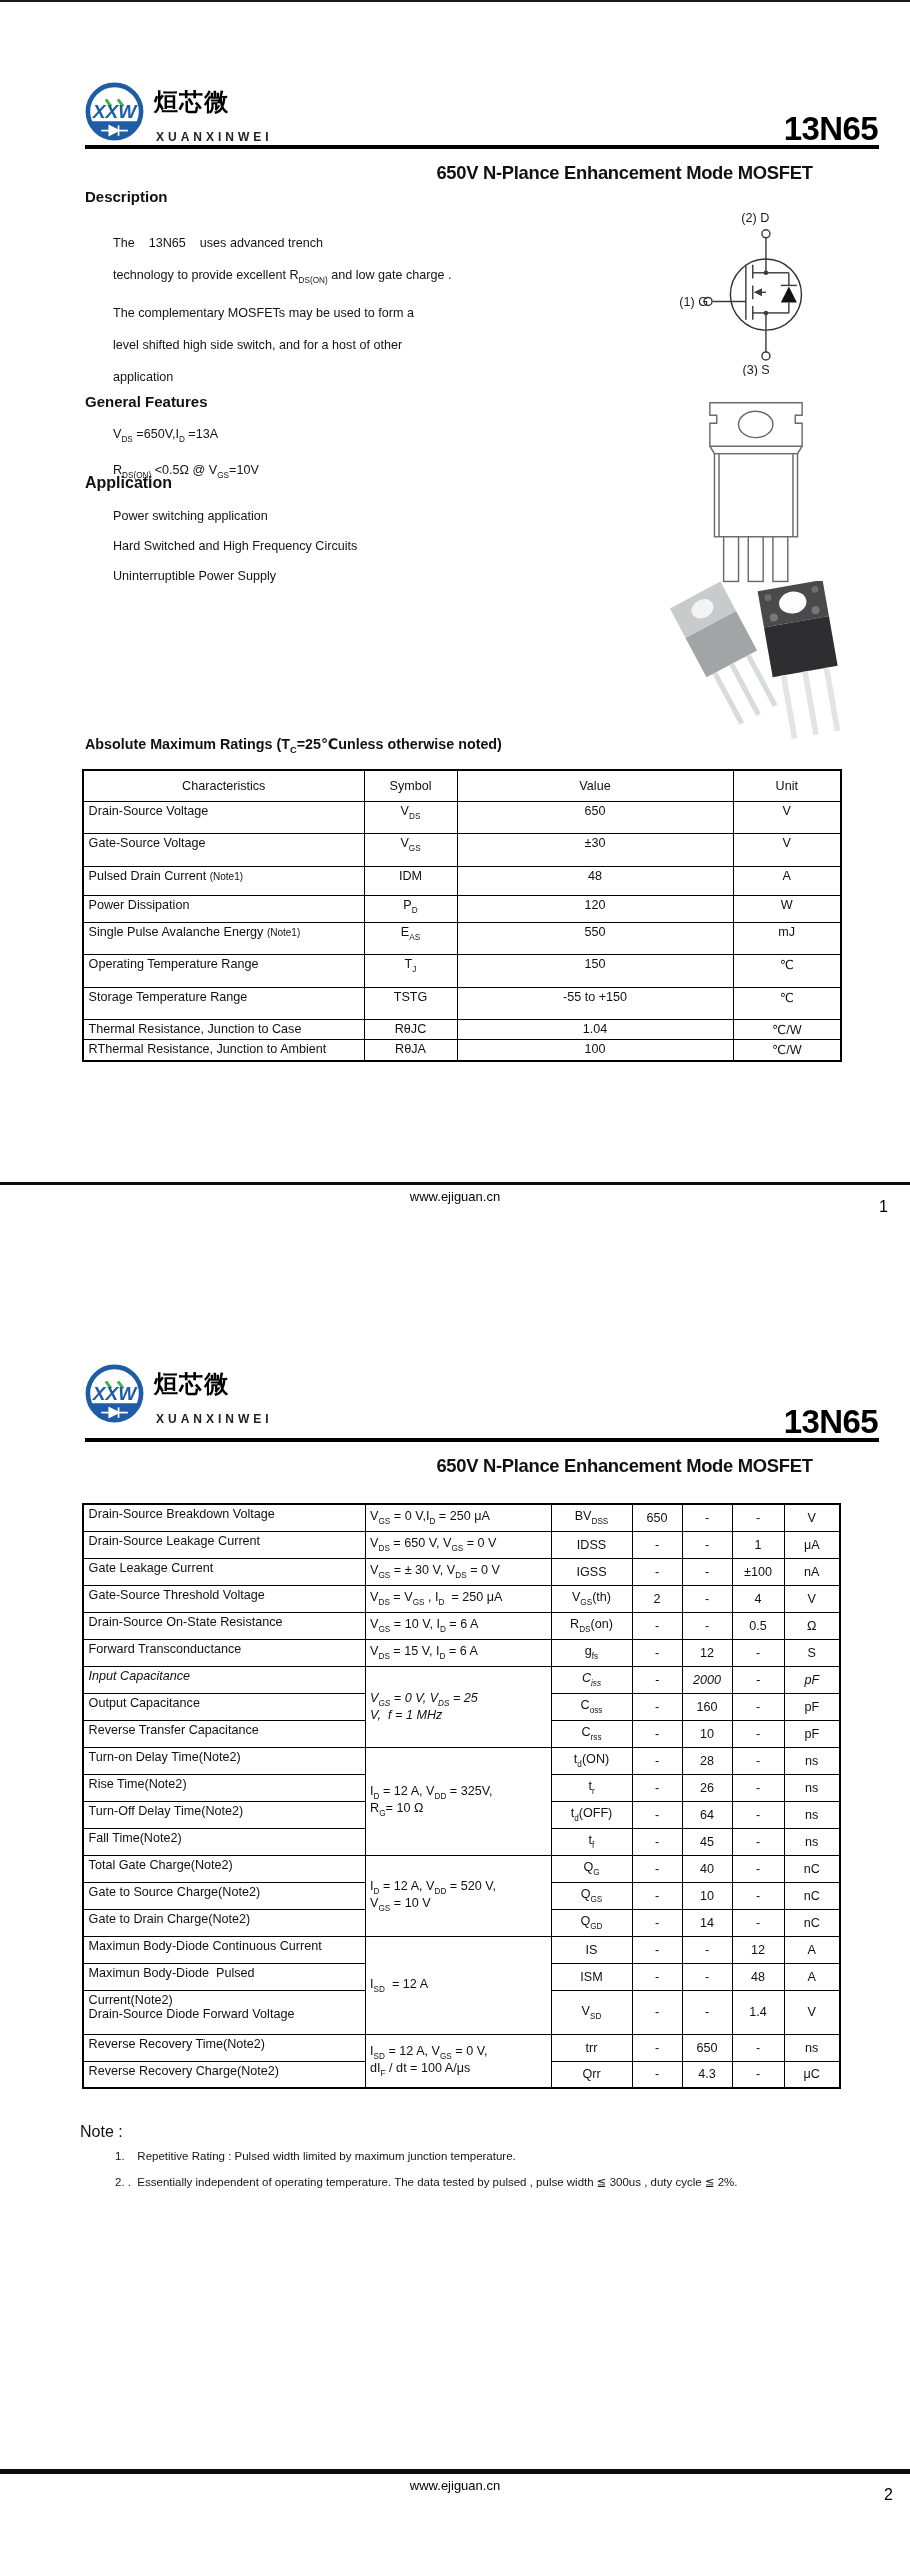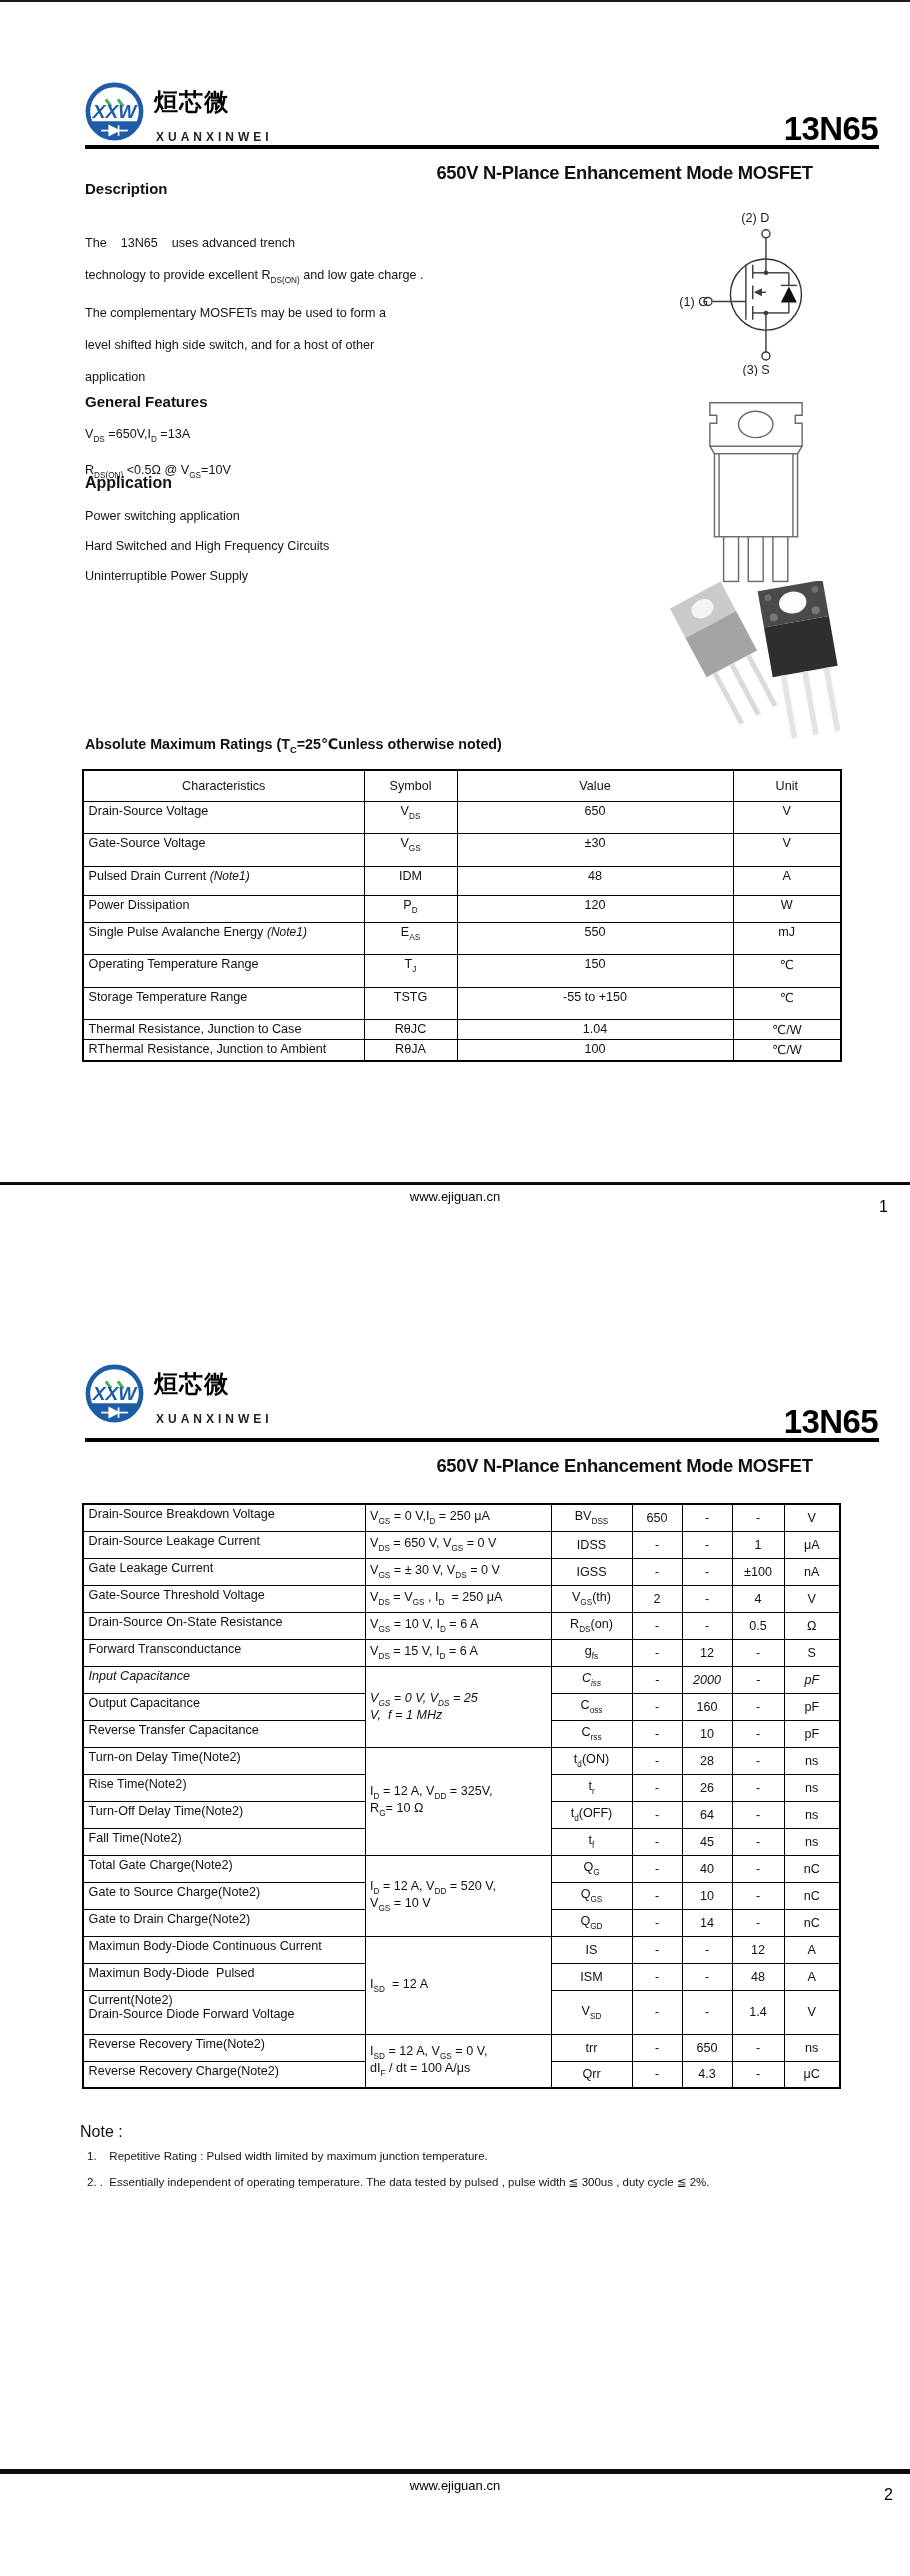--- a/index.html
+++ b/index.html
@@ -1,32 +1,32 @@
 <!DOCTYPE html>
 <html style="font-size:9.2px"><head>
 <meta charset="utf-8">
 <style>
   * { box-sizing: border-box; margin: 0; padding: 0; }
   html,body { background:#ffffff; }
   body { font-family:"Liberation Sans","DejaVu Sans",sans-serif; color:#111; }
   #page { position:relative; width:910px; height:2576px; background:#fff; overflow:hidden; }
   .abs { position:absolute; }
   sub { font-size:65%; }
-  .sm { font-size:12px;font-style:italic; }
+  .sm { font-size:10px; }
 
   
   .brand-zh { font-size:24px; font-weight:900; letter-spacing:1.1px; color:#000; }
   .brand-en { font-size:12px; letter-spacing:4px; color:#222; font-weight:600; }
   .part-number { font-size:33px; font-weight:bold; letter-spacing:-0.6px; color:#000; }
   .head-rule { background:#000; height:4px; }
   .subtitle { font-size:18.4px; font-weight:bold; text-align:center; letter-spacing:-0.3px; }
 
   .h1 { font-size:15px; font-weight:bold; }
   .h2 { font-size:16px; font-weight:bold; }
-  .body-lines { font-size:12.6px; color:#151515; }
+  .body-lines { font-size:12.6px; color:#151515;margin-left:28px; }
   .body-lines > div { white-space:pre-wrap; }
 
   
   table.dt { border-collapse:collapse; table-layout:fixed; border:2.3px solid #000; background:#fff; }
   table.dt td, table.dt th { border:1.1px solid #000; border-top-width:1.7px; border-bottom-width:1.7px;
     font-size:12.6px; font-weight:normal; overflow:hidden; white-space:pre-wrap; }
   table.dt .cl { text-align:left; vertical-align:top; padding:2.3px 4.6px; }
   table.dt .cc { text-align:center; vertical-align:top; padding:2.3px 2.3px; }
   table.dt .cm { text-align:center; vertical-align:middle; padding:1.1px 2.3px; }
   table.dt .cond { text-align:left; vertical-align:middle; padding:2.3px 4.6px; }
@@ -57,21 +57,21 @@
       <line x1="58" y1="75" x2="58" y2="93"></line>
       <line x1="58" y1="84" x2="74" y2="84"></line>
     </g>
   </svg>
   <div class="abs brand-zh" style="left:154px;top:86px;">烜芯微</div>
   <div class="abs brand-en" style="left:156px;top:130px;">XUANXINWEI</div>
   <div class="abs part-number" style="right:32px;top:110px;">13N65</div>
   <div class="abs head-rule" style="left:85px;top:145px;width:794px;"></div>
   <div class="abs subtitle" style="left:402px;top:162px;width:445px;">650V N-Plance Enhancement Mode MOSFET</div>
 
-  <div class="abs h1" style="left:85px;top:180px;">Description</div>
+  <div class="abs h1" style="left:85px;top:188px;">Description</div>
   <div class="abs body-lines" style="left:85px;top:227px;width:528px;line-height:32px;">
     <div>The    13N65    uses advanced trench</div>
     <div>technology to provide excellent R<sub>DS(ON)</sub> and low gate charge .</div>
     <div>The complementary MOSFETs may be used to form a</div>
     <div>level shifted high side switch, and for a host of other</div>
     <div>application</div>
   </div>
 
   <div class="abs h1" style="left:85px;top:393px;">General Features</div>
   <div class="abs body-lines" style="left:85px;top:419px;width:516px;line-height:30px;">

